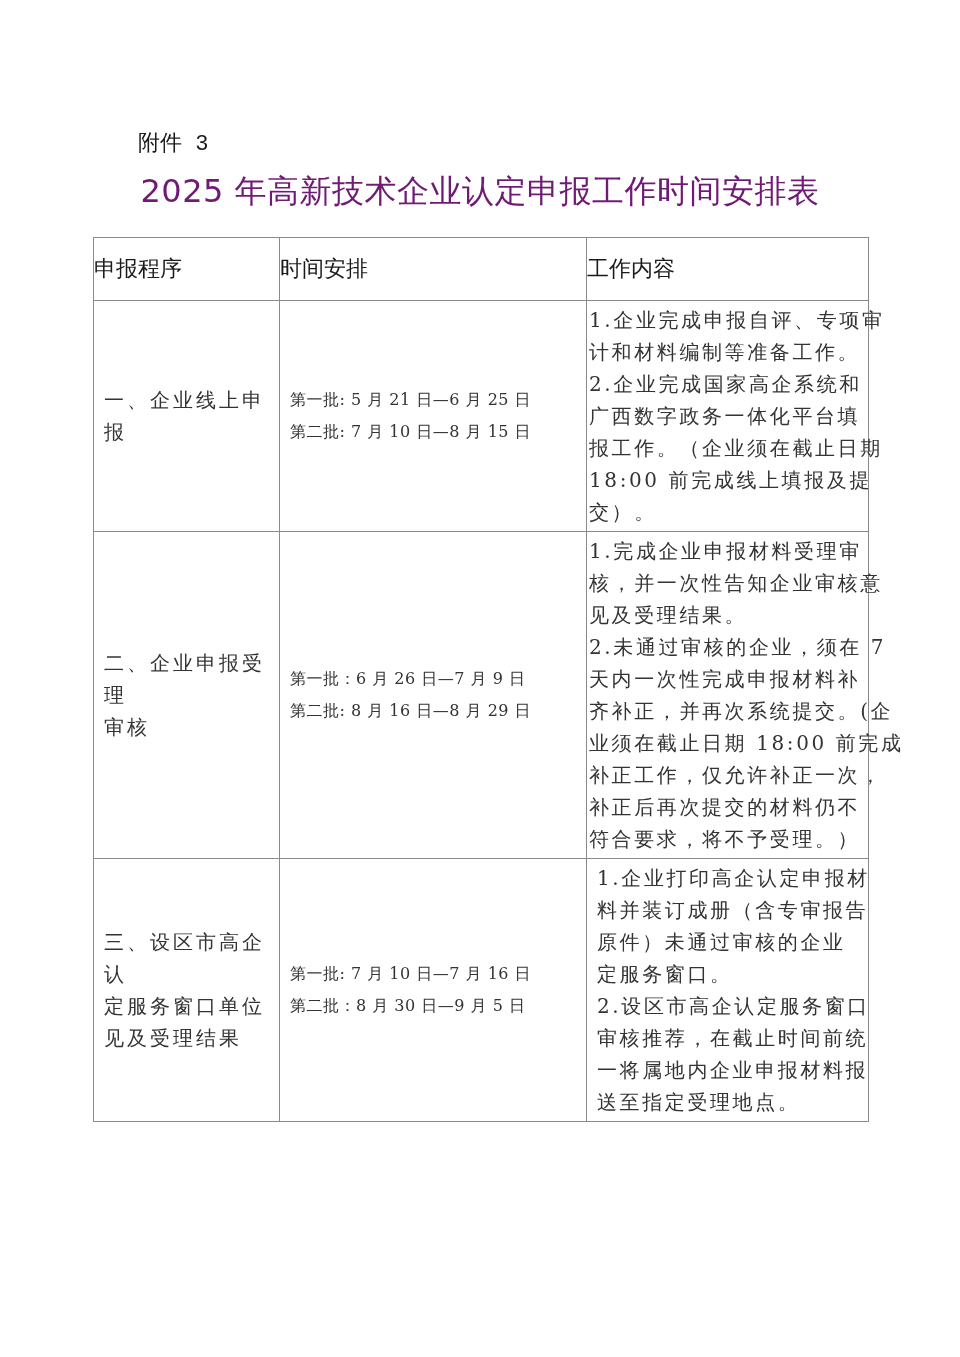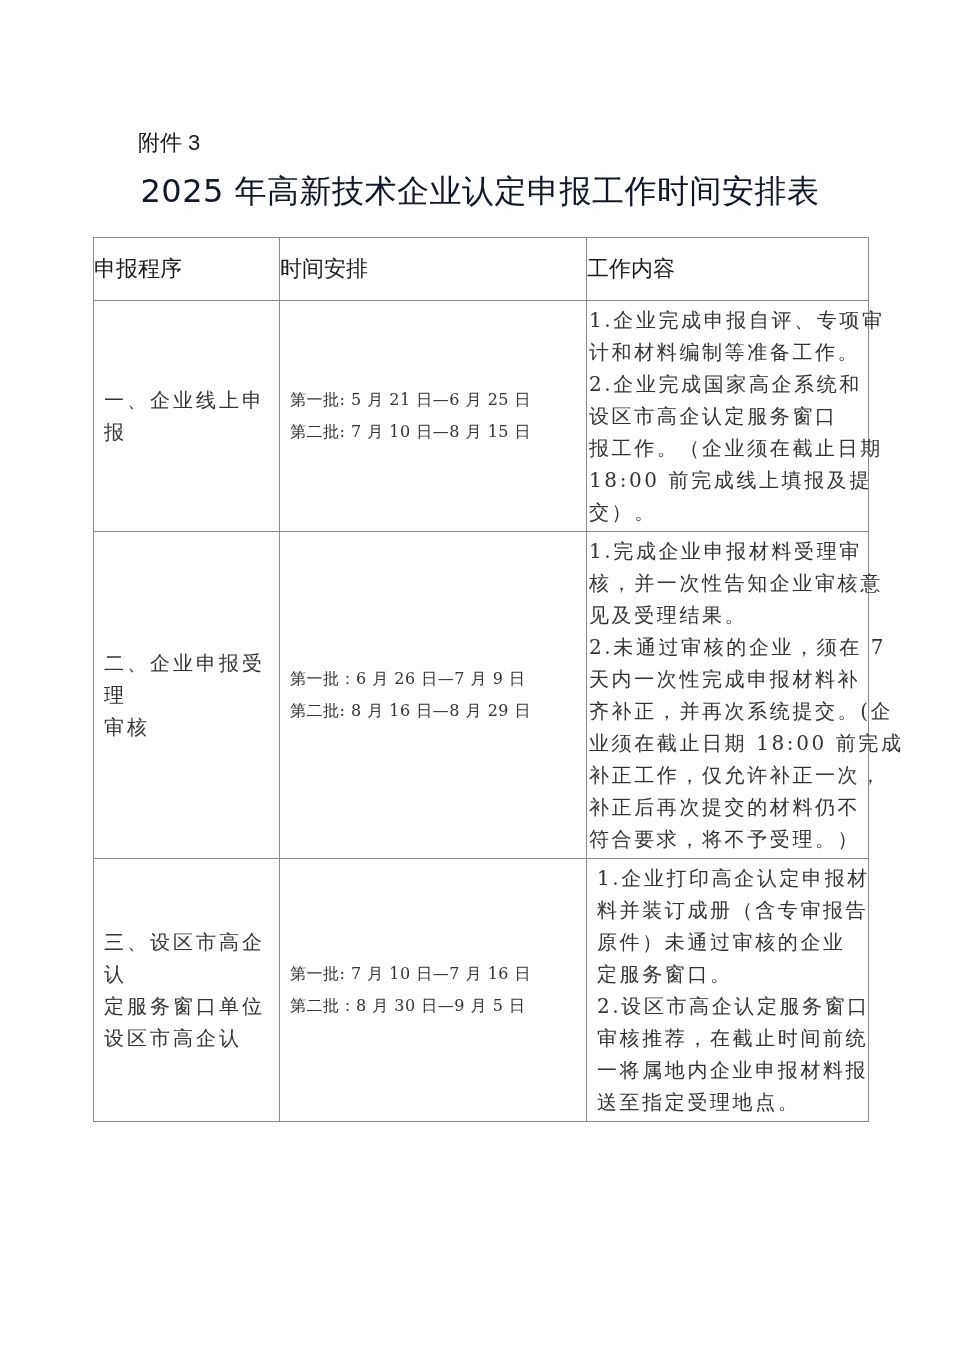--- a/index.html
+++ b/index.html
@@ -1,22 +1,22 @@
 <!DOCTYPE html>
 <html><head>
 <meta charset="utf-8">
 <style>
   html, body { margin: 0; padding: 0; background: #ffffff; }
   body { width: 960px; height: 1357px; position: relative; overflow: hidden;
          font-family: "DejaVu Serif", "Liberation Serif", serif; color: #222; }
   .attach { position: absolute; left: 138px; top: 128px; font-size: 22px;
-            font-family: Liberation Sans, sans-serif; color: #1a1a1a; }
+            font-family: Liberation Mono, monospace; color: #1a1a1a; }
   .title { position: absolute; left: 0; width: 960px; top: 170px; text-align: center;
            font-size: 32px; font-family: "DejaVu Sans", "Liberation Sans", sans-serif;
-           color: #0f172a; letter-spacing: 0.5px; }
+           color: #701a75; letter-spacing: 0.5px; }
   table.sched { position: absolute; left: 93px; top: 237px; width: 775px;
                 border-collapse: collapse; table-layout: fixed; }
   table.sched td, table.sched th { border: 1.5px solid #8a8a8a; padding: 0; vertical-align: middle; }
   th { font-weight: normal; font-size: 22px; height: 62px; text-align: left;
        font-family: "DejaVu Sans", "Liberation Sans", sans-serif; color: #1a1a1a; }
   col.c1 { width: 186px; } col.c2 { width: 307px; } col.c3 { width: 282px; }
   .proc { font-size: 20px; line-height: 32px; padding: 0 8px 0 10px !important;
           letter-spacing: 3px; color: #333; }
   .time { font-size: 16px; line-height: 32px; padding: 0 4px 0 10px !important; color: #333;
           white-space: nowrap; }
@@ -54,21 +54,21 @@
         <div>一、企业线上申报</div>
       </td>
       <td class="time">
         <div>第一批: 5 月 21 日—6 月 25 日</div>
         <div>第二批: 7 月 10 日—8 月 15 日</div>
       </td>
       <td class="content">
         <div>1.企业完成申报自评、专项审</div>
         <div>计和材料编制等准备工作。</div>
         <div>2.企业完成国家高企系统和</div>
-        <div>设区市高企认定服务窗口</div>
+        <div>广西数字政务一体化平台填</div>
         <div>报工作。（企业须在截止日期</div>
         <div>18:00 前完成线上填报及提</div>
         <div>交）。</div>
       </td>
     </tr>
     <tr class="r2">
       <td class="proc">
         <div>二、企业申报受理</div>
         <div>审核</div>
       </td>
@@ -86,21 +86,21 @@
         <div>业须在截止日期 18:00 前完成</div>
         <div>补正工作，仅允许补正一次，</div>
         <div>补正后再次提交的材料仍不</div>
         <div>符合要求，将不予受理。）</div>
       </td>
     </tr>
     <tr class="r3">
       <td class="proc">
         <div>三、设区市高企认</div>
         <div>定服务窗口单位</div>
-        <div>设区市高企认</div>
+        <div>见及受理结果</div>
       </td>
       <td class="time">
         <div>第一批: 7 月 10 日—7 月 16 日</div>
         <div>第二批：8 月 30 日—9 月 5 日</div>
       </td>
       <td class="content pad">
         <div>1.企业打印高企认定申报材</div>
         <div>料并装订成册（含专审报告</div>
         <div>原件）未通过审核的企业</div>
         <div>定服务窗口。</div>

